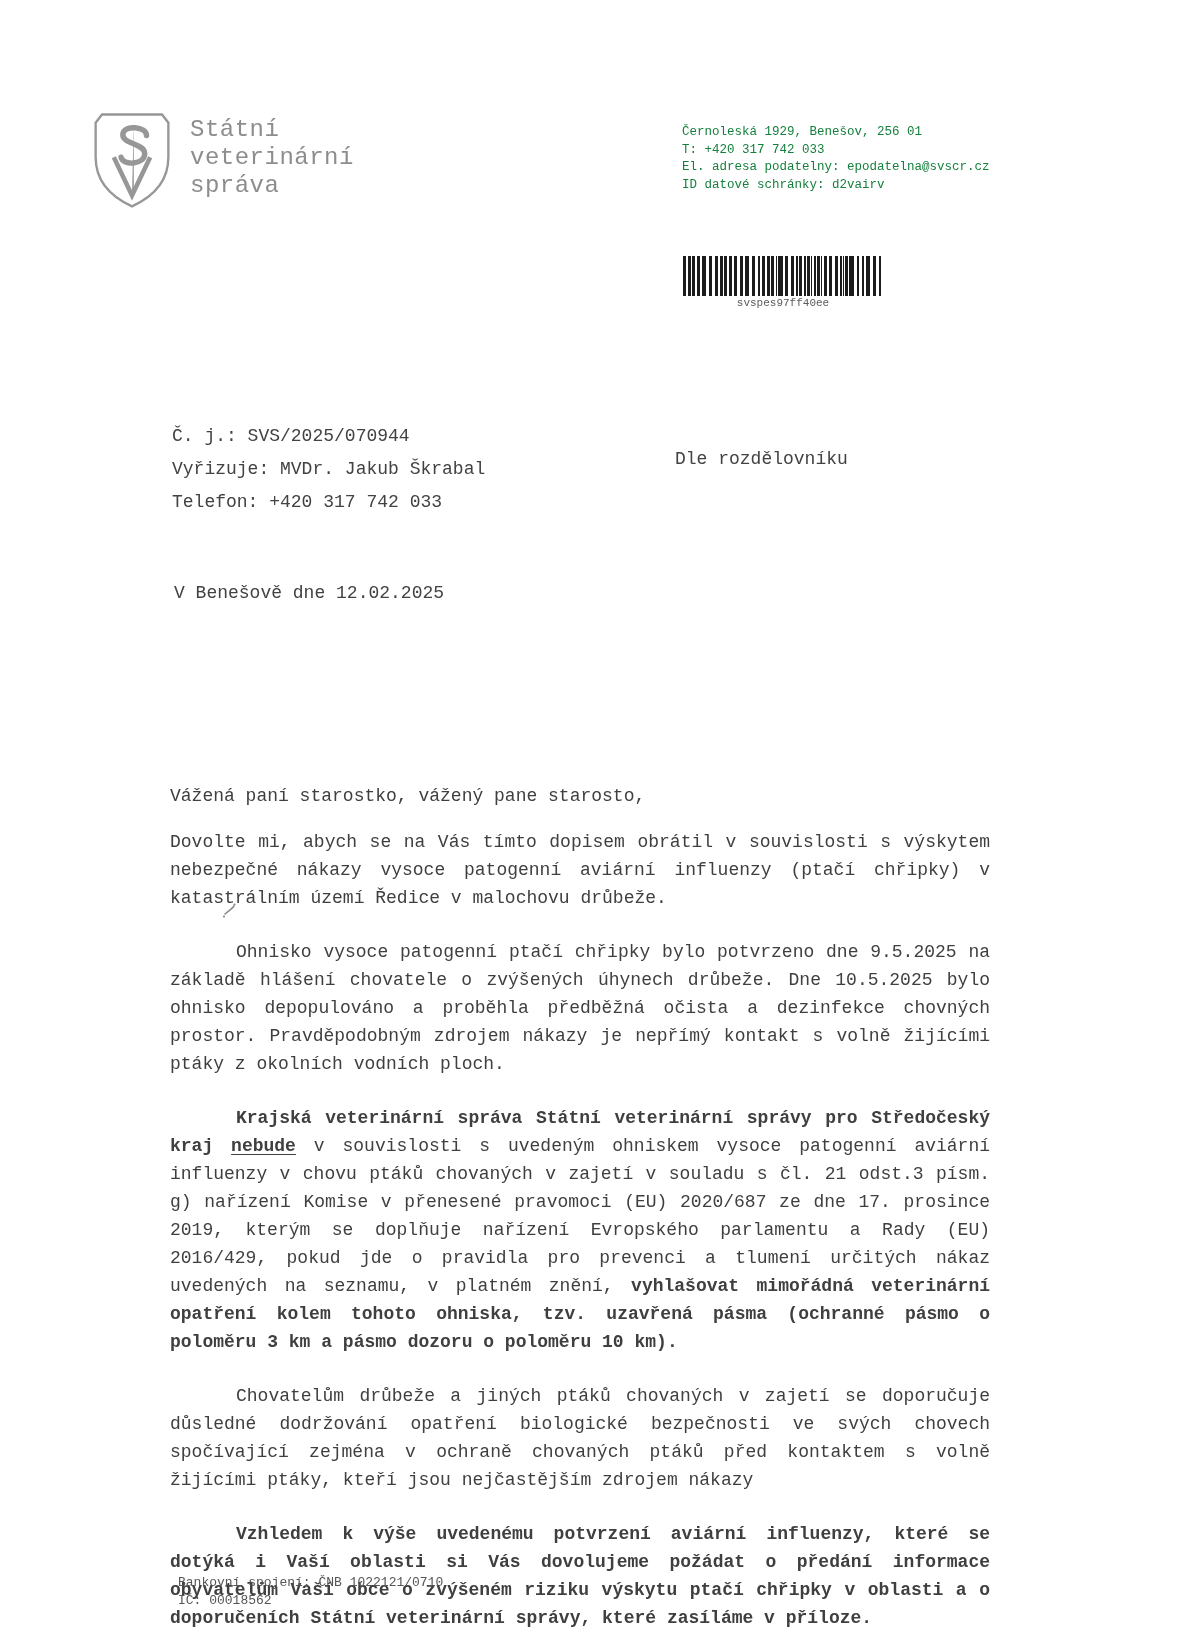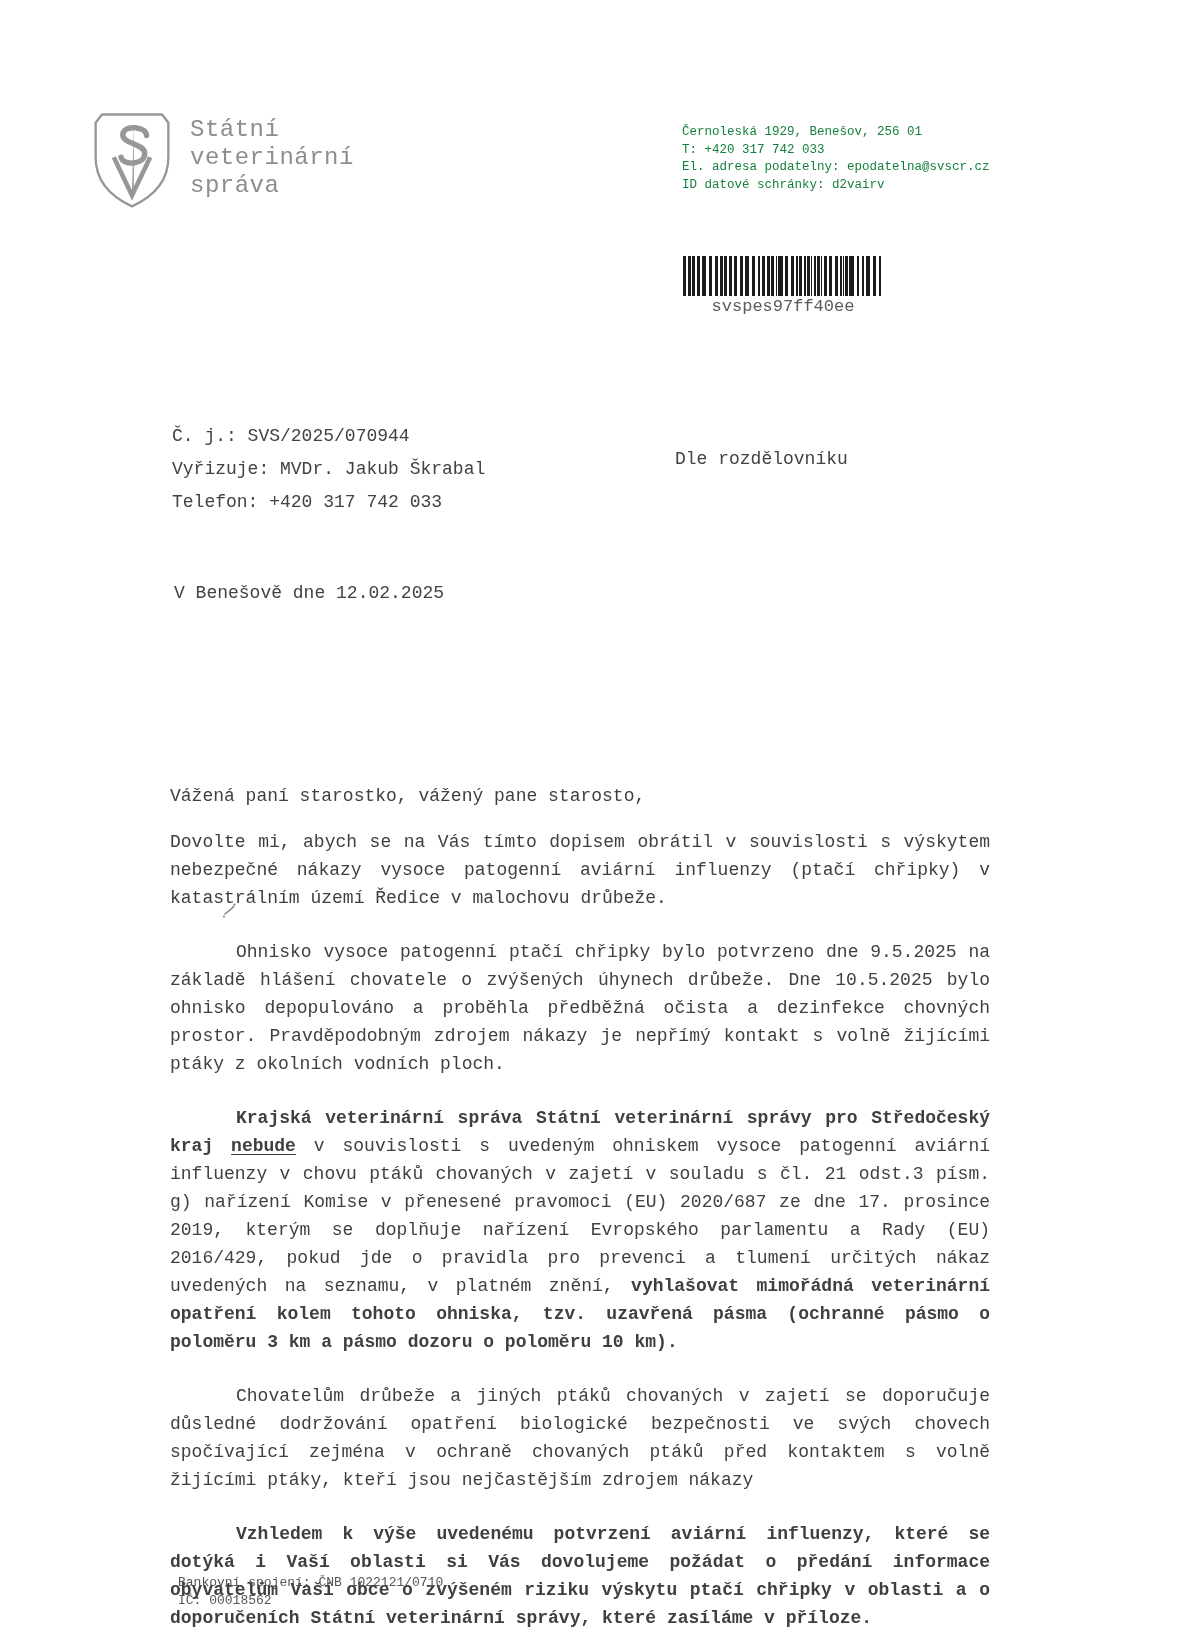--- a/index.html
+++ b/index.html
@@ -13,21 +13,21 @@
     position:absolute;left:190px;top:116px;font-size:24px;line-height:28px;
     color:#8d8d8d;letter-spacing:.5px;
   }
   .sender{position:absolute;left:682px;top:110px;width:340px;}
   .sender .org{font-size:14.5px;line-height:21px;font-weight:bold;color:#4c4c4c;}
   .sender .addr{margin-top:14px;font-size:12.5px;line-height:17.5px;color:#15803d;}
   
   .barcode-wrap{position:absolute;left:683px;top:256px;width:200px;text-align:center;}
   .barcode{height:40px;display:flex;align-items:stretch;justify-content:flex-start;}
   .barcode span{display:inline-block;background:#1c1c1c;height:100%;}
-  .barcode-label{font-size:17px;color:#5a5a5a;margin-top:1px;}
+  .barcode-label{font-size:11px;color:#5a5a5a;margin-top:1px;}
   
   .ref{position:absolute;left:172px;top:420px;font-size:18px;line-height:33px;color:#424242;}
   .distribution{position:absolute;left:675px;top:424px;font-size:18px;color:#424242;margin-top:25px;}
   .date-line{position:absolute;left:174px;top:583px;font-size:18px;color:#424242;}
   
   .subject{
     position:absolute;left:170px;top:680px;width:832px;
     font-size:19.5px;line-height:31px;font-weight:bold;color:#333;
   }
   

